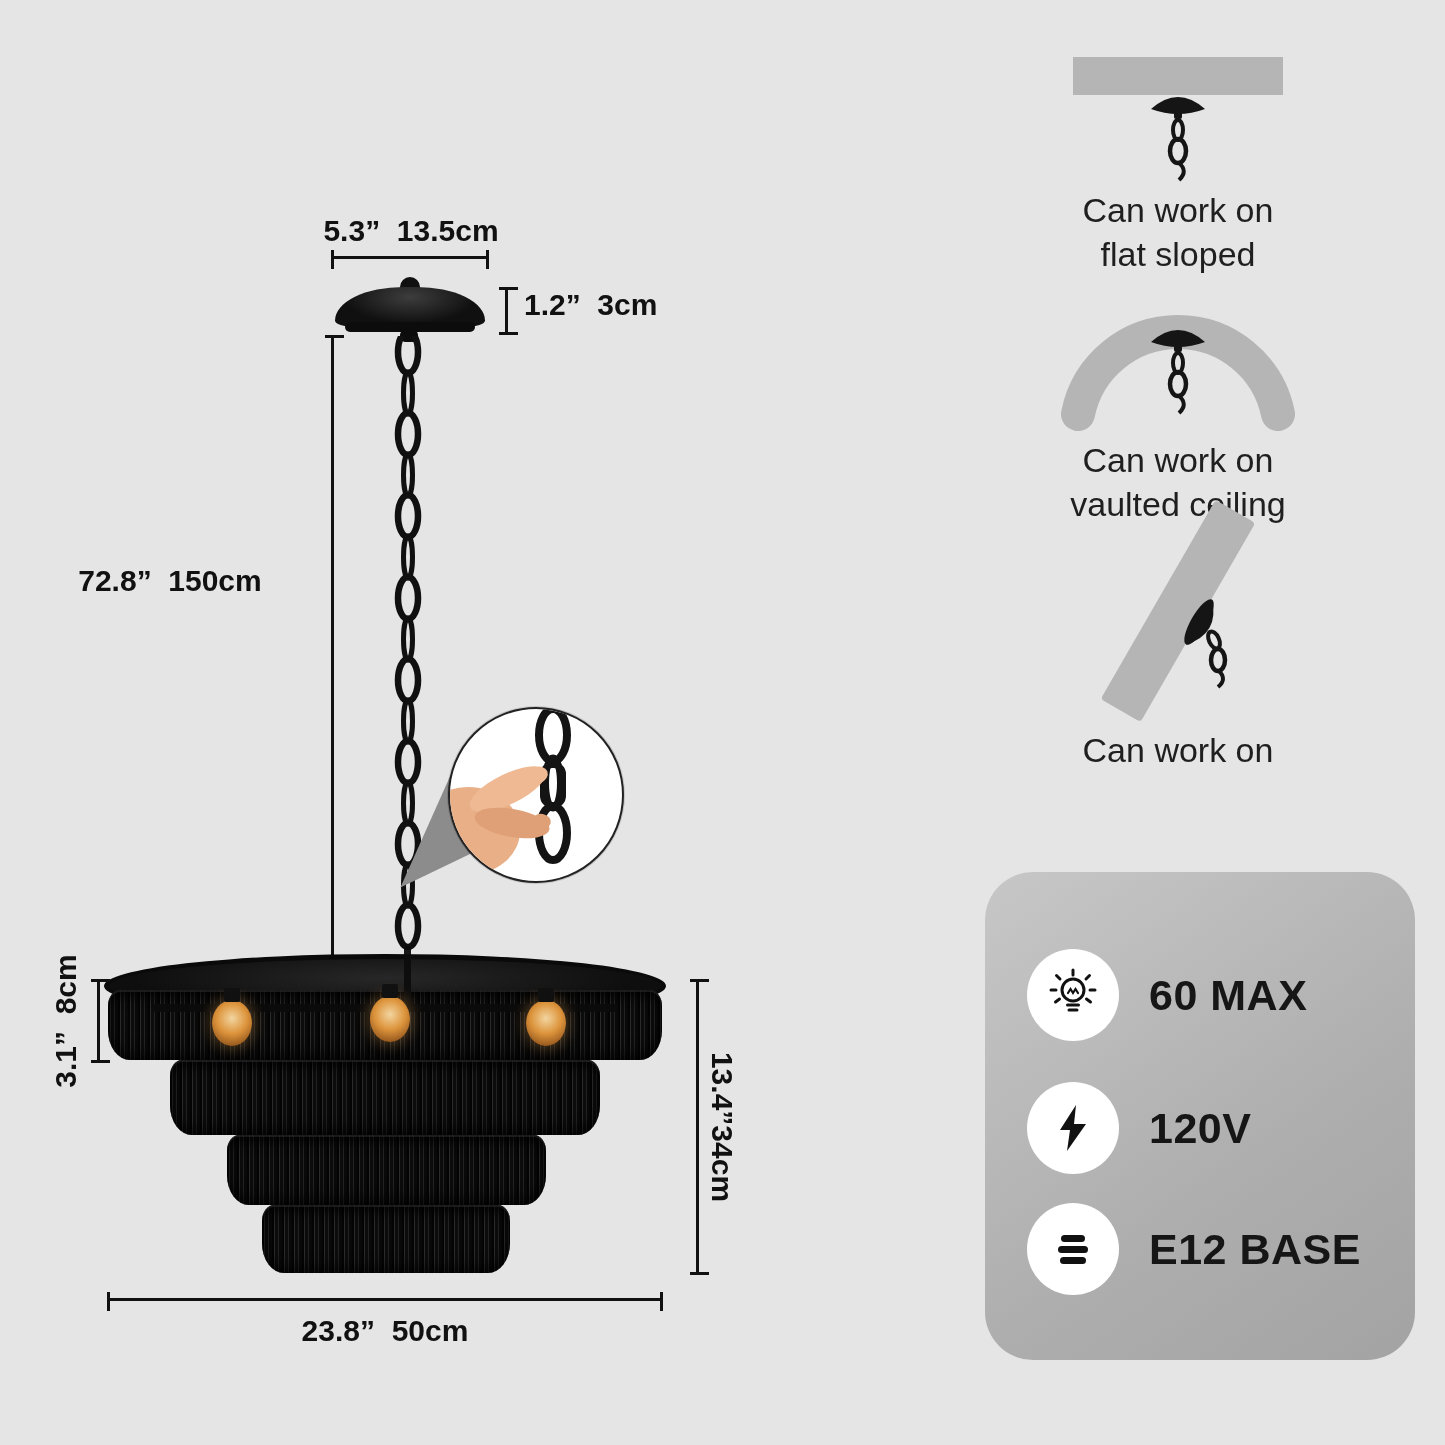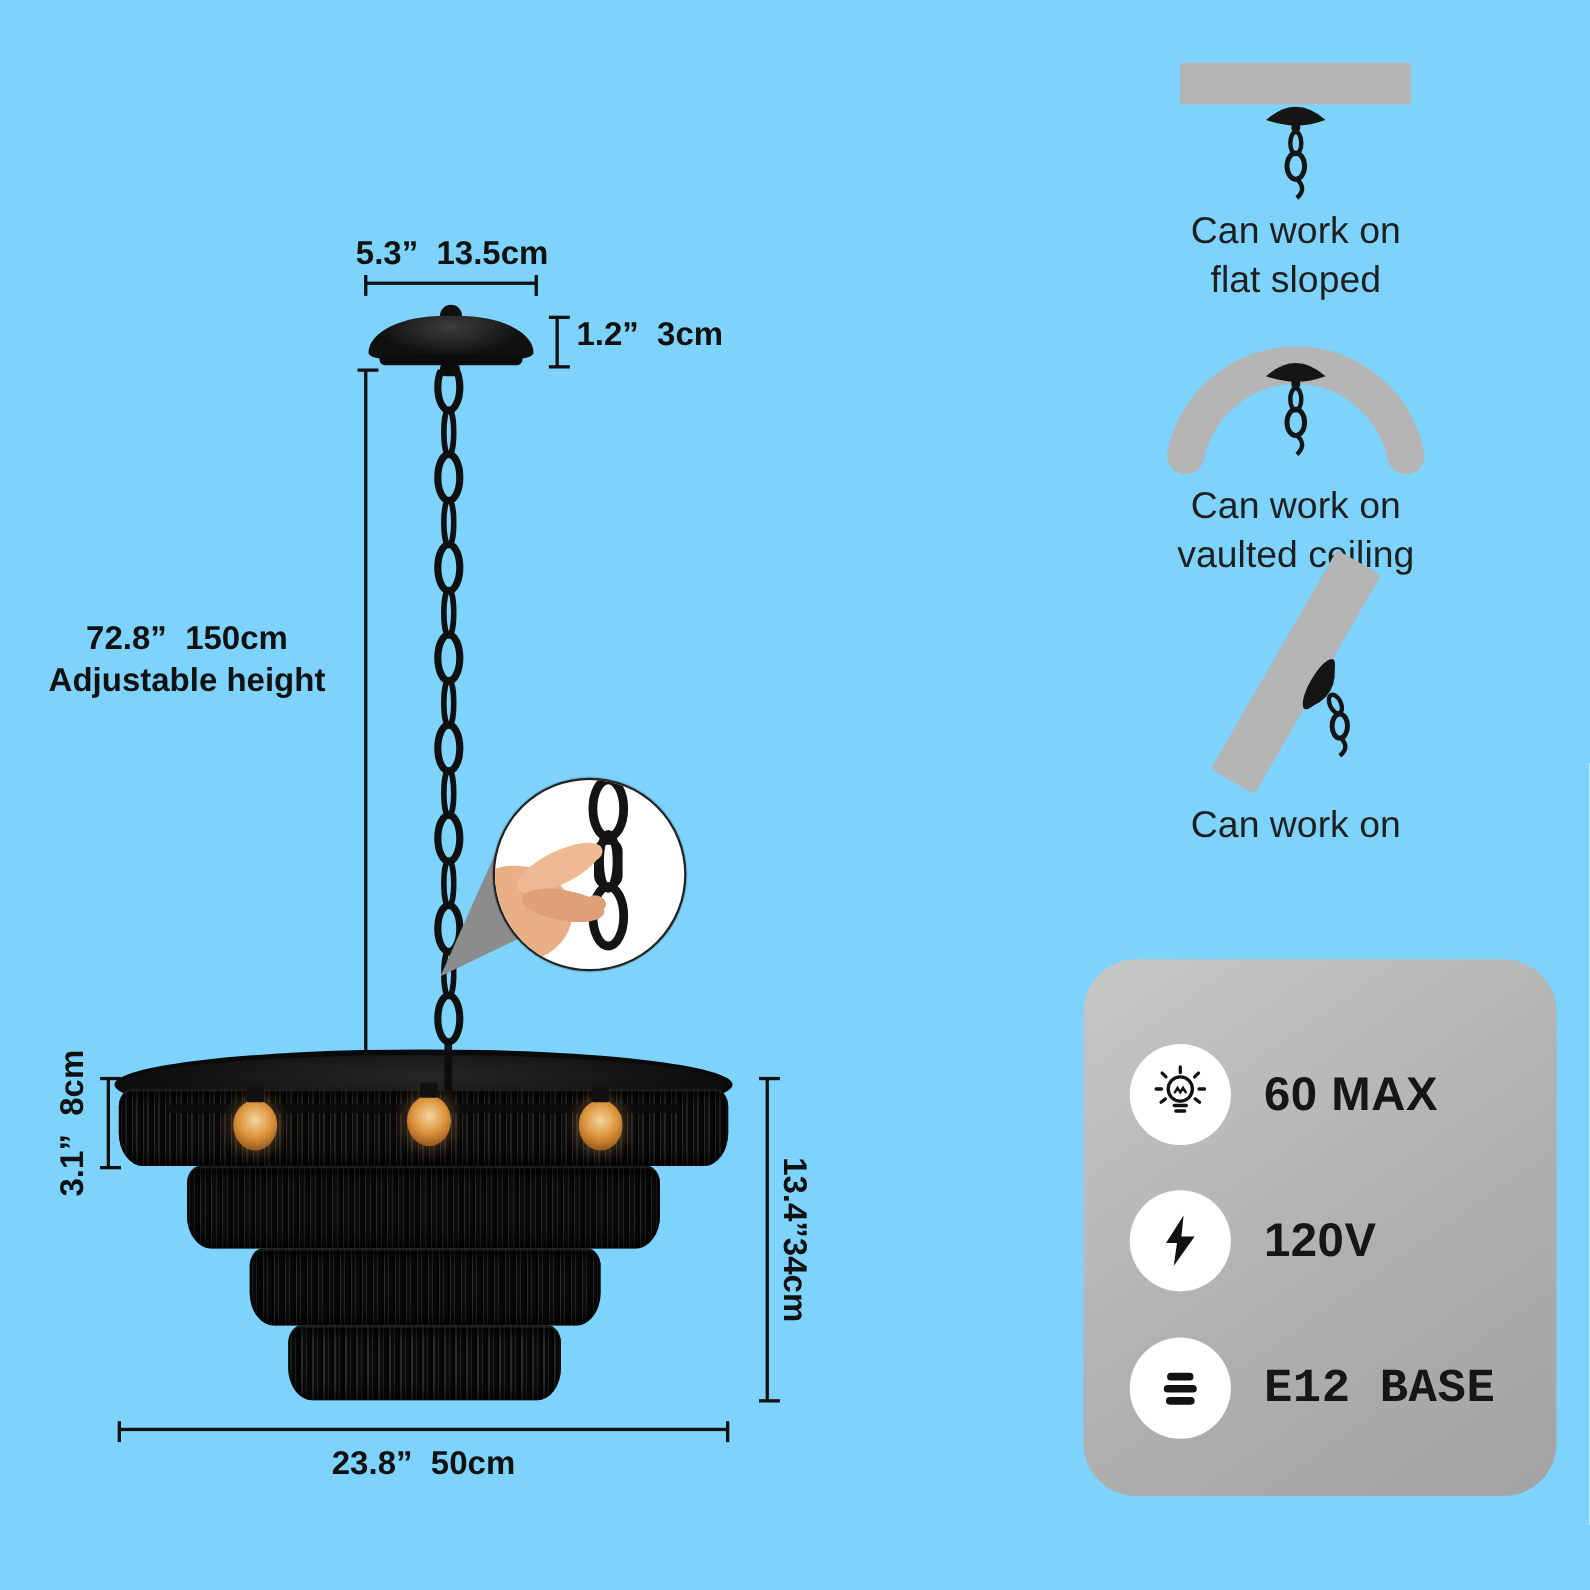--- a/index.html
+++ b/index.html
@@ -1,16 +1,16 @@
 <!DOCTYPE html>
 <html><head>
 <meta charset="utf-8">
 <style>
   html,body{margin:0;padding:0;background:#fff;}
-  #canvas{position:relative;width:1445px;height:1445px;background:#7dd3fc;overflow:hidden;
+  #canvas{position:relative;width:1445px;height:1445px;background:#e5e5e5;overflow:hidden;
           font-family:"Liberation Sans",sans-serif;color:#111;}
   .abs{position:absolute;}
 
   
   .dim-h{position:absolute;border-top:3px solid #111;}
   .dim-h::before,.dim-h::after{content:"";position:absolute;top:-9px;width:0;height:19px;border-left:3px solid #111;}
   .dim-h::before{left:-1px;}
   .dim-h::after{right:-1px;}
   .dim-v{position:absolute;border-left:3px solid #111;}
   .dim-v::before,.dim-v::after{content:"";position:absolute;left:-9px;width:19px;height:0;border-top:3px solid #111;}
@@ -69,21 +69,20 @@
   <div class="canopy-dome" style="left:335px;top:287px;"></div>
   <div class="canopy-base" style="left:345px;top:322px;width:130px;height:10px;"></div>
   <div class="canopy-base" style="left:400px;top:330px;width:18px;height:12px;"></div>
 
   <div class="dim-v" style="left:505px;top:288px;height:46px;"></div>
   <div class="dimlabel abs" style="left:524px;top:286px;">1.2”  3cm</div>
 
   <div class="dim-v" style="left:331px;top:336px;height:622px;"></div>
   <div class="abs" style="left:30px;top:562px;width:280px;text-align:center;">
     <div class="dimlabel">72.8”  150cm</div>
-    <div class="dimlabel">Adjustable height</div>
   </div>
 
   <svg class="abs" style="left:386px;top:336px;" width="44" height="620" viewBox="0 0 44 620">
     <g fill="none" stroke="#101010">
       <ellipse cx="22" cy="16" rx="10" ry="21" stroke-width="6.5"></ellipse>
       <ellipse cx="22" cy="57" rx="4.5" ry="21" stroke-width="5"></ellipse>
       <ellipse cx="22" cy="98" rx="10" ry="21" stroke-width="6.5"></ellipse>
       <ellipse cx="22" cy="139" rx="4.5" ry="21" stroke-width="5"></ellipse>
       <ellipse cx="22" cy="180" rx="10" ry="21" stroke-width="6.5"></ellipse>
       <ellipse cx="22" cy="221" rx="4.5" ry="21" stroke-width="5"></ellipse>
@@ -211,21 +210,21 @@
 
     <div class="spec-row" style="top:210px;">
       <div class="spec-circle">
         <svg width="54" height="54" viewBox="0 0 54 54">
           <polygon points="30,4 14,29 24,29 21,50 40,23 28,23" fill="#111"></polygon>
         </svg>
       </div>
       <div class="spec-label">120V</div>
     </div>
 
-    <div class="spec-row" style="top:344px;font-family:Liberation Mono, monospace;">
+    <div class="spec-row" style="top:331px;">
       <div class="spec-circle">
         <svg width="54" height="54" viewBox="0 0 54 54">
           <g fill="#111">
             <rect x="15" y="13" width="24" height="7" rx="3.5"></rect>
             <rect x="12" y="24" width="30" height="7" rx="3.5"></rect>
             <rect x="14" y="35" width="26" height="7" rx="3.5"></rect>
           </g>
         </svg>
       </div>
       <div class="spec-label">E12 BASE</div>

